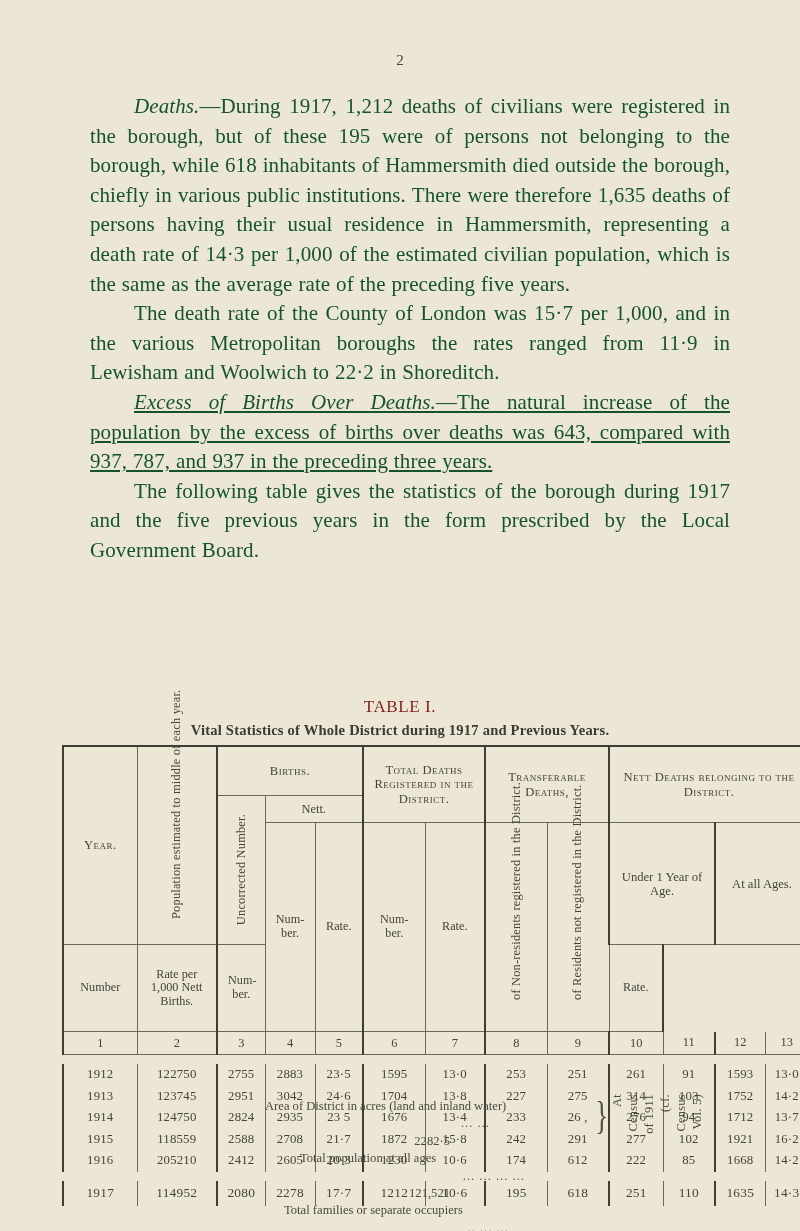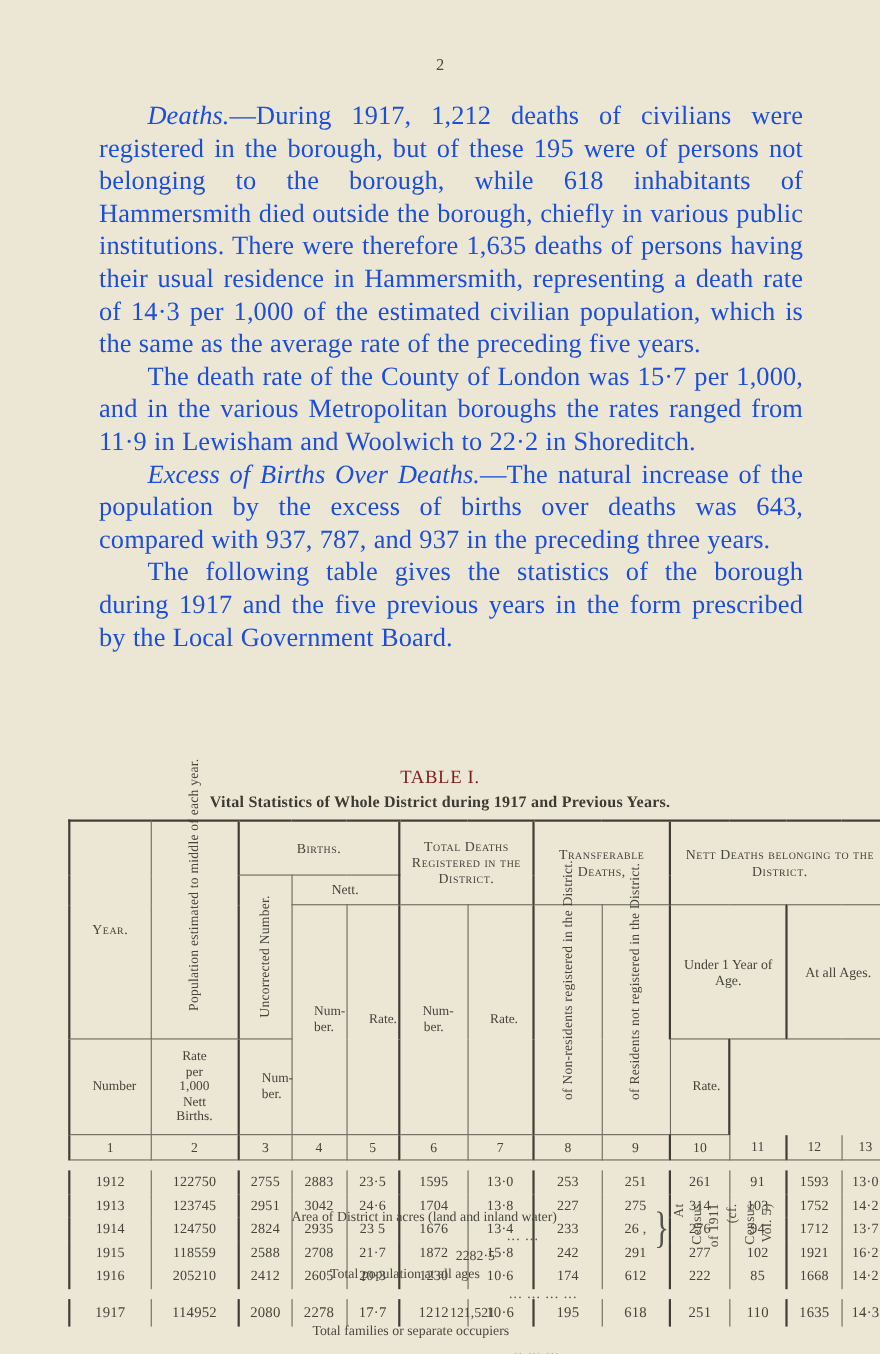--- a/index.html
+++ b/index.html
@@ -16,29 +16,29 @@
     left:0;top:0;width:800px;height:1231px;
     padding:0;
   }
   .folio{
     position:absolute;top:52px;left:0;width:800px;
     text-align:center;font-size:15px;color:#4a483f;
     font-family:"Liberation Serif",serif;
   }
   .body-text{
     position:absolute;left:90px;top:92px;width:640px;
-    font-size:24px;line-height:29.6px;
+    font-size:21px;line-height:29.6px;
     text-align:justify;
-    color:#1d4ed8;
+    color:#14532d;
     letter-spacing:.1px;
     word-spacing:.5px;
   }
   .para{margin:0 0 0 0;text-indent:44px;}
   .para + .para{margin-top:0;}
-  .gap{margin-top:14px;}
+  .gap{margin-top:14px;text-decoration:underline;}
   .it{font-style:italic;}
   
   .tbl-title{
     position:absolute;left:0;top:697px;width:800px;text-align:center;
     font-size:17px;letter-spacing:.6px;color:#7f1d1d;
   }
   .tbl-sub{
     position:absolute;left:0;top:722px;width:800px;text-align:center;
     font-size:14.6px;font-weight:bold;letter-spacing:.2px;color:#3c3a33;
     font-family:"Liberation Serif",serif;
@@ -80,21 +80,21 @@
     writing-mode:vertical-rl;
     transform:rotate(180deg);
     white-space:nowrap;
     margin:0 auto;
     line-height:15px;
     font-size:12.4px;
     letter-spacing:.2px;
     max-height:146px;
   }
   .sub2{height:54px;line-height:14px;font-size:12.6px;padding:2px 2px !important;}
-  .subtall{height:84px;line-height:13.6px;font-size:12.2px;padding:1px 20px !important;}
+  .subtall{height:84px;line-height:13.6px;font-size:12.2px;padding:1px 10px !important;}
   .numrow td{height:22px;font-size:12.4px;border-top:none !important;border-bottom:1px solid #6a675c !important;}
   .datarow td{height:21.5px;font-size:12.8px;letter-spacing:.2px;border-top:none !important;border-bottom:none !important;}
   .datarow.first td{border-top:none !important;}
   .lastrow td{height:25px;font-size:13.4px;border-top:none !important;}
   .spacer td{height:9px;border:none !important;border-left:1px solid #6a675c;border-right:1px solid #6a675c;}
   
   .footnote{
     position:absolute;left:95px;top:1098px;width:640px;
     font-size:12.6px;color:#4a483f;line-height:17.4px;
   }

